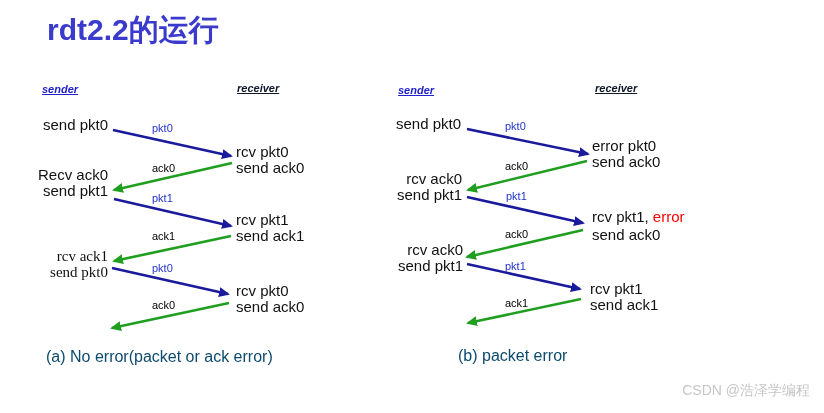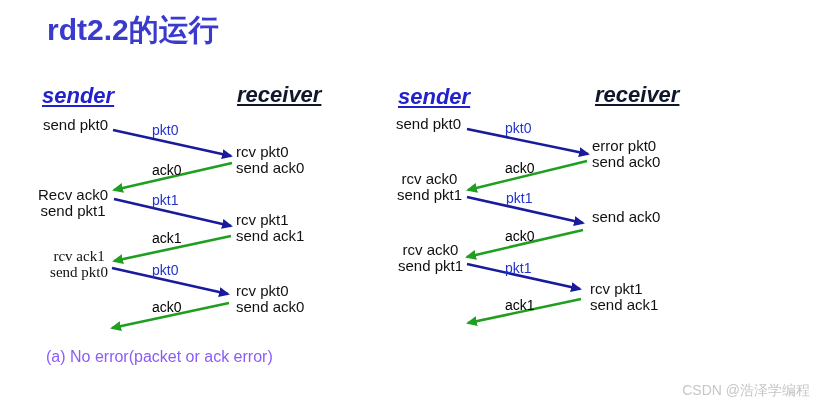--- a/index.html
+++ b/index.html
@@ -5,39 +5,39 @@
   html,body { margin:0; padding:0; background:#ffffff; }
   .stage {
     position:relative; width:824px; height:413px; background:#ffffff;
     font-family:"Liberation Sans", sans-serif; overflow:hidden;
   }
   .title {
     position:absolute; left:47px; top:10px;
     font-size:30px; font-weight:bold; color:#3a3acd; white-space:nowrap;
   }
   .hdr {
-    position:absolute; font-size:22px; font-style:italic; font-weight:bold;
+    position:absolute; font-size:11px; font-style:italic; font-weight:bold;
     text-decoration:underline; white-space:nowrap;
   }
   .hdr-blue  { color:#2222cc; }
   .hdr-green { color:#0f172a; }
   .evt {
     position:absolute; font-size:15px; line-height:16px; color:#111111;
     white-space:nowrap;
   }
-  .evt.ralign { text-align:center; }
+  .evt.ralign { text-align:right; }
   .evt.lh18 { line-height:18px; }
   .err { color:#ff0000; }
   .lbl {
-    position:absolute; font-size:14px; white-space:nowrap;text-align:right;
+    position:absolute; font-size:11px; white-space:nowrap;text-align:right;
   }
   .lbl-pkt { color:#2233cc; }
   .lbl-ack { color:#000000; }
   .cap {
-    position:absolute; font-size:16px; color:#8b5cf6; white-space:nowrap;
+    position:absolute; font-size:16px; color:#0c4a6e; white-space:nowrap;
   }
   .wm {
     position:absolute; right:14px; bottom:13px; font-size:14px;
     color:#c6c6c6; white-space:nowrap;text-align:right;
   }
   .arrows { position:absolute; left:0; top:0; }
 </style>
 </head>
 <body>
 
@@ -73,21 +73,21 @@
   <div class="hdr hdr-blue" style="left:42px;  top:83px;">sender</div>
   <div class="hdr hdr-green" style="left:237px; top:82px;">receiver</div>
 
   <div class="evt ralign" style="right:716px; top:117px;">
     <div>send pkt0</div>
   </div>
   <div class="evt" style="left:236px; top:144px;">
     <div>rcv pkt0</div>
     <div>send ack0</div>
   </div>
-  <div class="evt ralign" style="right:716px; top:187px;">
+  <div class="evt ralign" style="right:716px; top:167px;">
     <div>Recv ack0</div>
     <div>send pkt1</div>
   </div>
   <div class="evt" style="left:236px; top:212px;">
     <div>rcv pkt1</div>
     <div>send ack1</div>
   </div>
   <div class="evt ralign" style="right:716px; top:248px;font-family:Liberation Serif, serif;">
     <div>rcv ack1</div>
     <div>send pkt0</div>
@@ -114,34 +114,36 @@
   </div>
   <div class="evt" style="left:592px; top:138px;">
     <div>error pkt0</div>
     <div>send ack0</div>
   </div>
   <div class="evt ralign" style="right:362px; top:171px;">
     <div>rcv ack0</div>
     <div>send pkt1</div>
   </div>
   <div class="evt lh18" style="left:592px; top:208px;">
+    <div><span>rcv pkt1, </span><span class="err">error</span></div>
     <div>send ack0</div>
   </div>
   <div class="evt ralign" style="right:361px; top:242px;">
     <div>rcv ack0</div>
     <div>send pkt1</div>
   </div>
   <div class="evt" style="left:590px; top:281px;">
     <div>rcv pkt1</div>
     <div>send ack1</div>
   </div>
 
   <div class="lbl lbl-pkt" style="left:505px; top:120px;">pkt0</div>
   <div class="lbl lbl-ack" style="left:505px; top:160px;">ack0</div>
   <div class="lbl lbl-pkt" style="left:506px; top:190px;">pkt1</div>
   <div class="lbl lbl-ack" style="left:505px; top:228px;">ack0</div>
   <div class="lbl lbl-pkt" style="left:505px; top:260px;">pkt1</div>
   <div class="lbl lbl-ack" style="left:505px; top:297px;">ack1</div>
 
+  <div class="cap" style="left:458px; top:347px;">(b) packet error</div>
 
   <div class="wm">CSDN @浩泽学编程</div>
 
 </div>
 
 </body></html>

